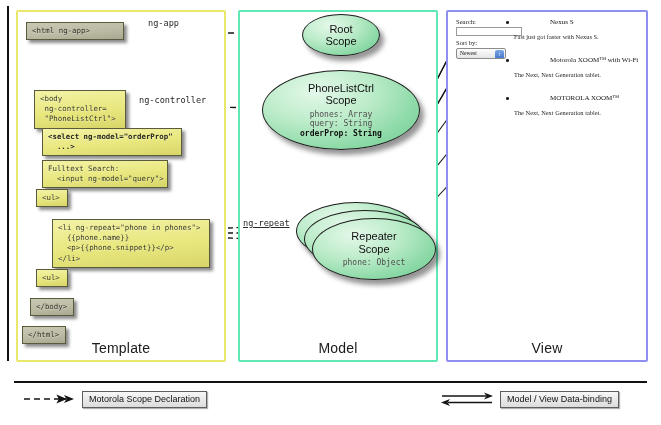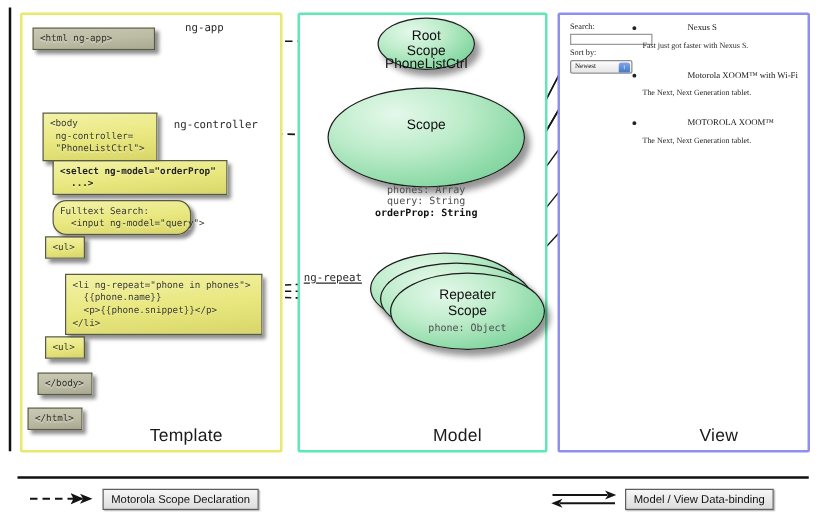--- a/index.html
+++ b/index.html
@@ -40,21 +40,20 @@
     border-radius: 2px;
   }
   .panel-label {
     position: absolute;
     bottom: 4px;
     width: 100%;
     text-align: center;
     font-size: 14px;
     color: #1a1a1a;
     letter-spacing: .2px;
-    padding-left: 28px;
   }
   #panel-template {
     left: 16px; top: 10px;
     width: 210px; height: 352px;
     border-color: #e9e86a;
   }
   #panel-model {
     left: 238px; top: 10px;
     width: 200px; height: 352px;
     border-color: #5fe8b4;
@@ -82,21 +81,21 @@
   }
   .codebox.grey {
     background: linear-gradient(175deg,#c9c8b4 0%, #bcbba4 55%, #a9a892 100%);
     color: #2f2f28;
   }
   .codebox.bold { font-weight: bold; color: #24241c; }
 
   #cb-html      { left: 26px;  top: 22px;  width: 98px;  }
   #cb-body      { left: 34px;  top: 90px;  width: 92px;  }
   #cb-select    { left: 42px;  top: 128px; width: 140px; }
-  #cb-input     { left: 42px;  top: 160px; width: 111px; border-radius: 11px; }
+  #cb-input     { left: 42px;  top: 160px; width: 126px; }
   #cb-ul1       { left: 36px;  top: 189px; width: 32px;  }
   #cb-li        { left: 52px;  top: 219px; width: 158px; }
   #cb-ul2       { left: 36px;  top: 269px; width: 32px;  }
   #cb-bodyend   { left: 30px;  top: 298px; width: 44px;  }
   #cb-htmlend   { left: 22px;  top: 326px; width: 44px;  }
 
   
   .scope {
     position: absolute;
     border-radius: 50%;
@@ -118,21 +117,21 @@
   .scope-props {
     font-family: "DejaVu Sans Mono", "Liberation Mono", monospace;
     font-size: 8px;
     line-height: 9.6px;
     color: #4e4e4e;
     margin-top: 3px;
   }
   .scope-props .em { font-weight: bold; color: #111; }
 
   #scope-root      { left: 302px; top: 14px;  width: 78px;  height: 42px; }
-  #scope-ctrl      { left: 262px; top: 70px;  width: 158px; height: 80px; z-index: 4; gap: 37px; }
+  #scope-ctrl      { left: 262px; top: 70px;  width: 158px; height: 80px; z-index: 4; }
   #scope-rep-back2 { left: 296px; top: 202px; width: 120px; height: 58px; z-index: 1; }
   #scope-rep-back1 { left: 304px; top: 210px; width: 122px; height: 58px; z-index: 2; }
   #scope-rep       { left: 312px; top: 218px; width: 124px; height: 62px; z-index: 3; }
 
   
   #view-inner {
     position: absolute;
     left: 452px; top: 16px;
     width: 190px; height: 324px;
     background: #fff;

